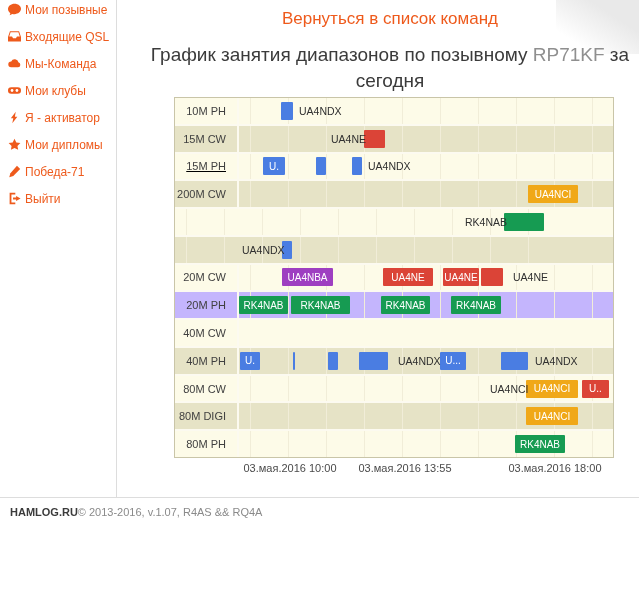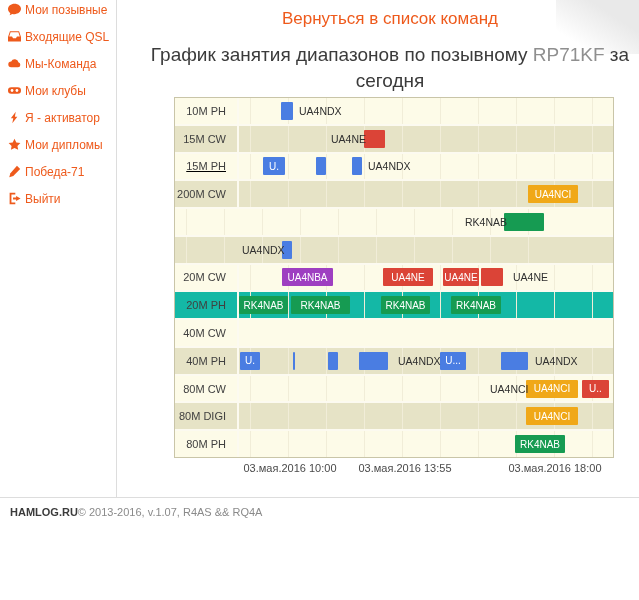--- a/index.html
+++ b/index.html
@@ -199,21 +199,21 @@
           <div class="grid" style="left: 277px;"></div>
           <div class="grid" style="left: 315px;"></div>
           <div class="grid" style="left: 353px;"></div>
           <div class="bar" style="left: 43px; width: 51px; background: rgb(158, 63, 193);">UA4NBA</div>
           <div class="bar" style="left: 144px; width: 50px; background: rgb(219, 68, 55);">UA4NE</div>
           <div class="bar" style="left: 204px; width: 36px; background: rgb(219, 68, 55);">UA4NE</div>
           <div class="bar" style="left: 242px; width: 22px; background: rgb(219, 68, 55);"></div>
           <div class="bar-ext-label" style="left: 274px;">UA4NE</div>
         </div>
       </div>
-      <div class="row" style="background: #14b8a6;">
+      <div class="row" style="background: #c4b5fd;">
         <div class="row-label">20M PH</div>
         <div class="row-plot">
           <div class="grid" style="left: 11px;"></div>
           <div class="grid" style="left: 49px;"></div>
           <div class="grid" style="left: 87px;"></div>
           <div class="grid" style="left: 125px;"></div>
           <div class="grid" style="left: 163px;"></div>
           <div class="grid" style="left: 201px;"></div>
           <div class="grid" style="left: 239px;"></div>
           <div class="grid" style="left: 277px;"></div>

